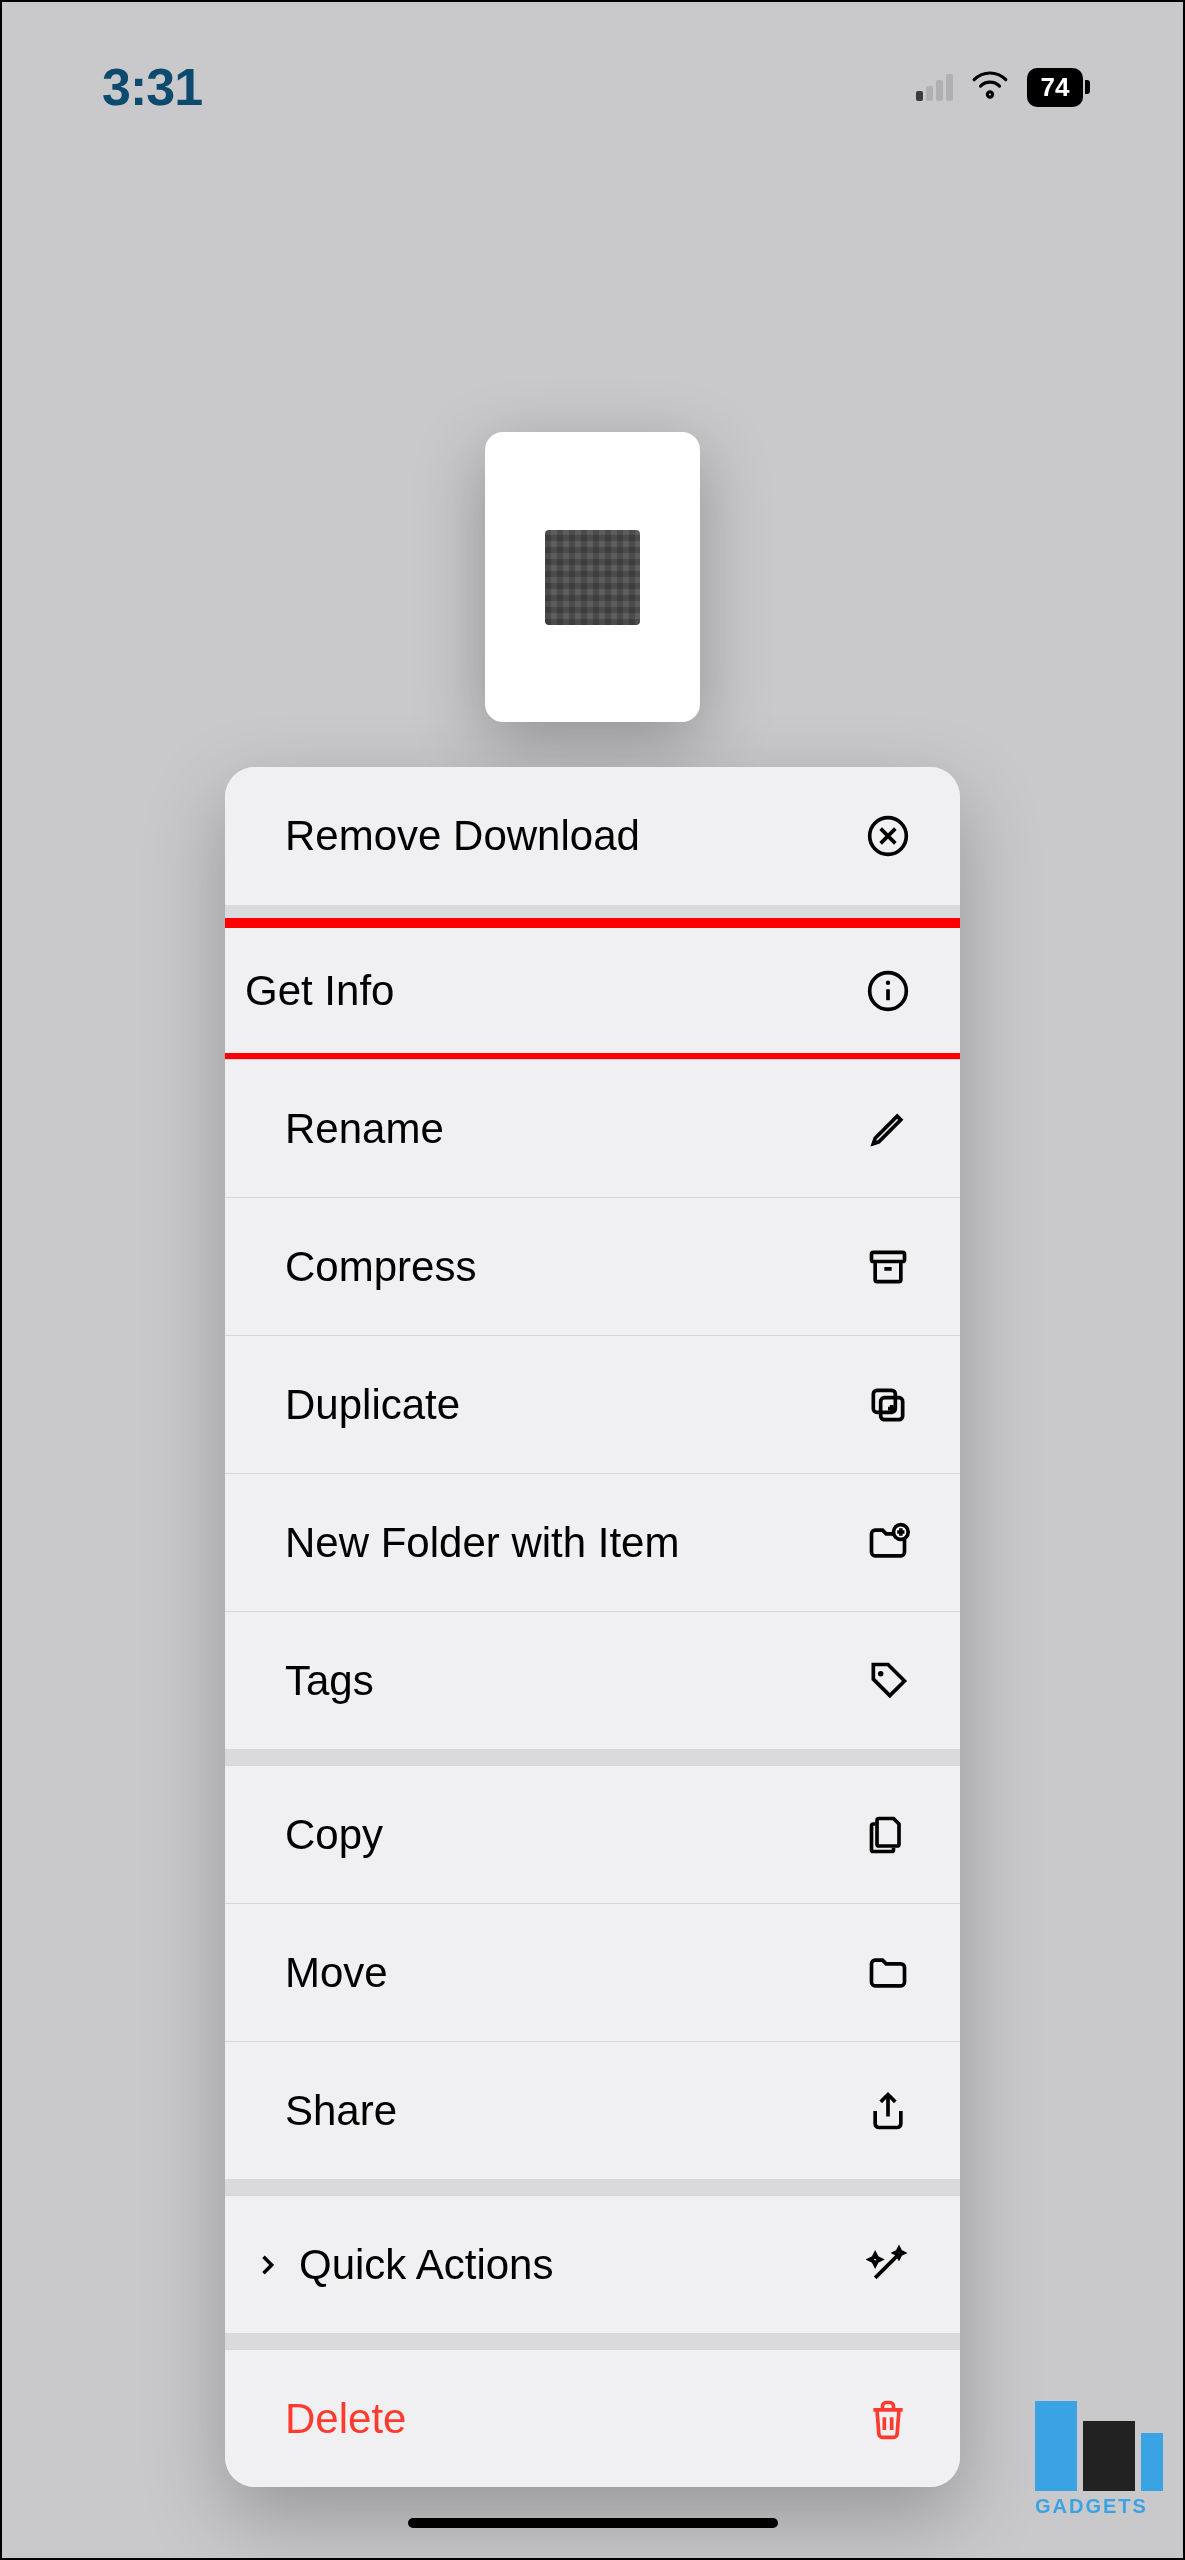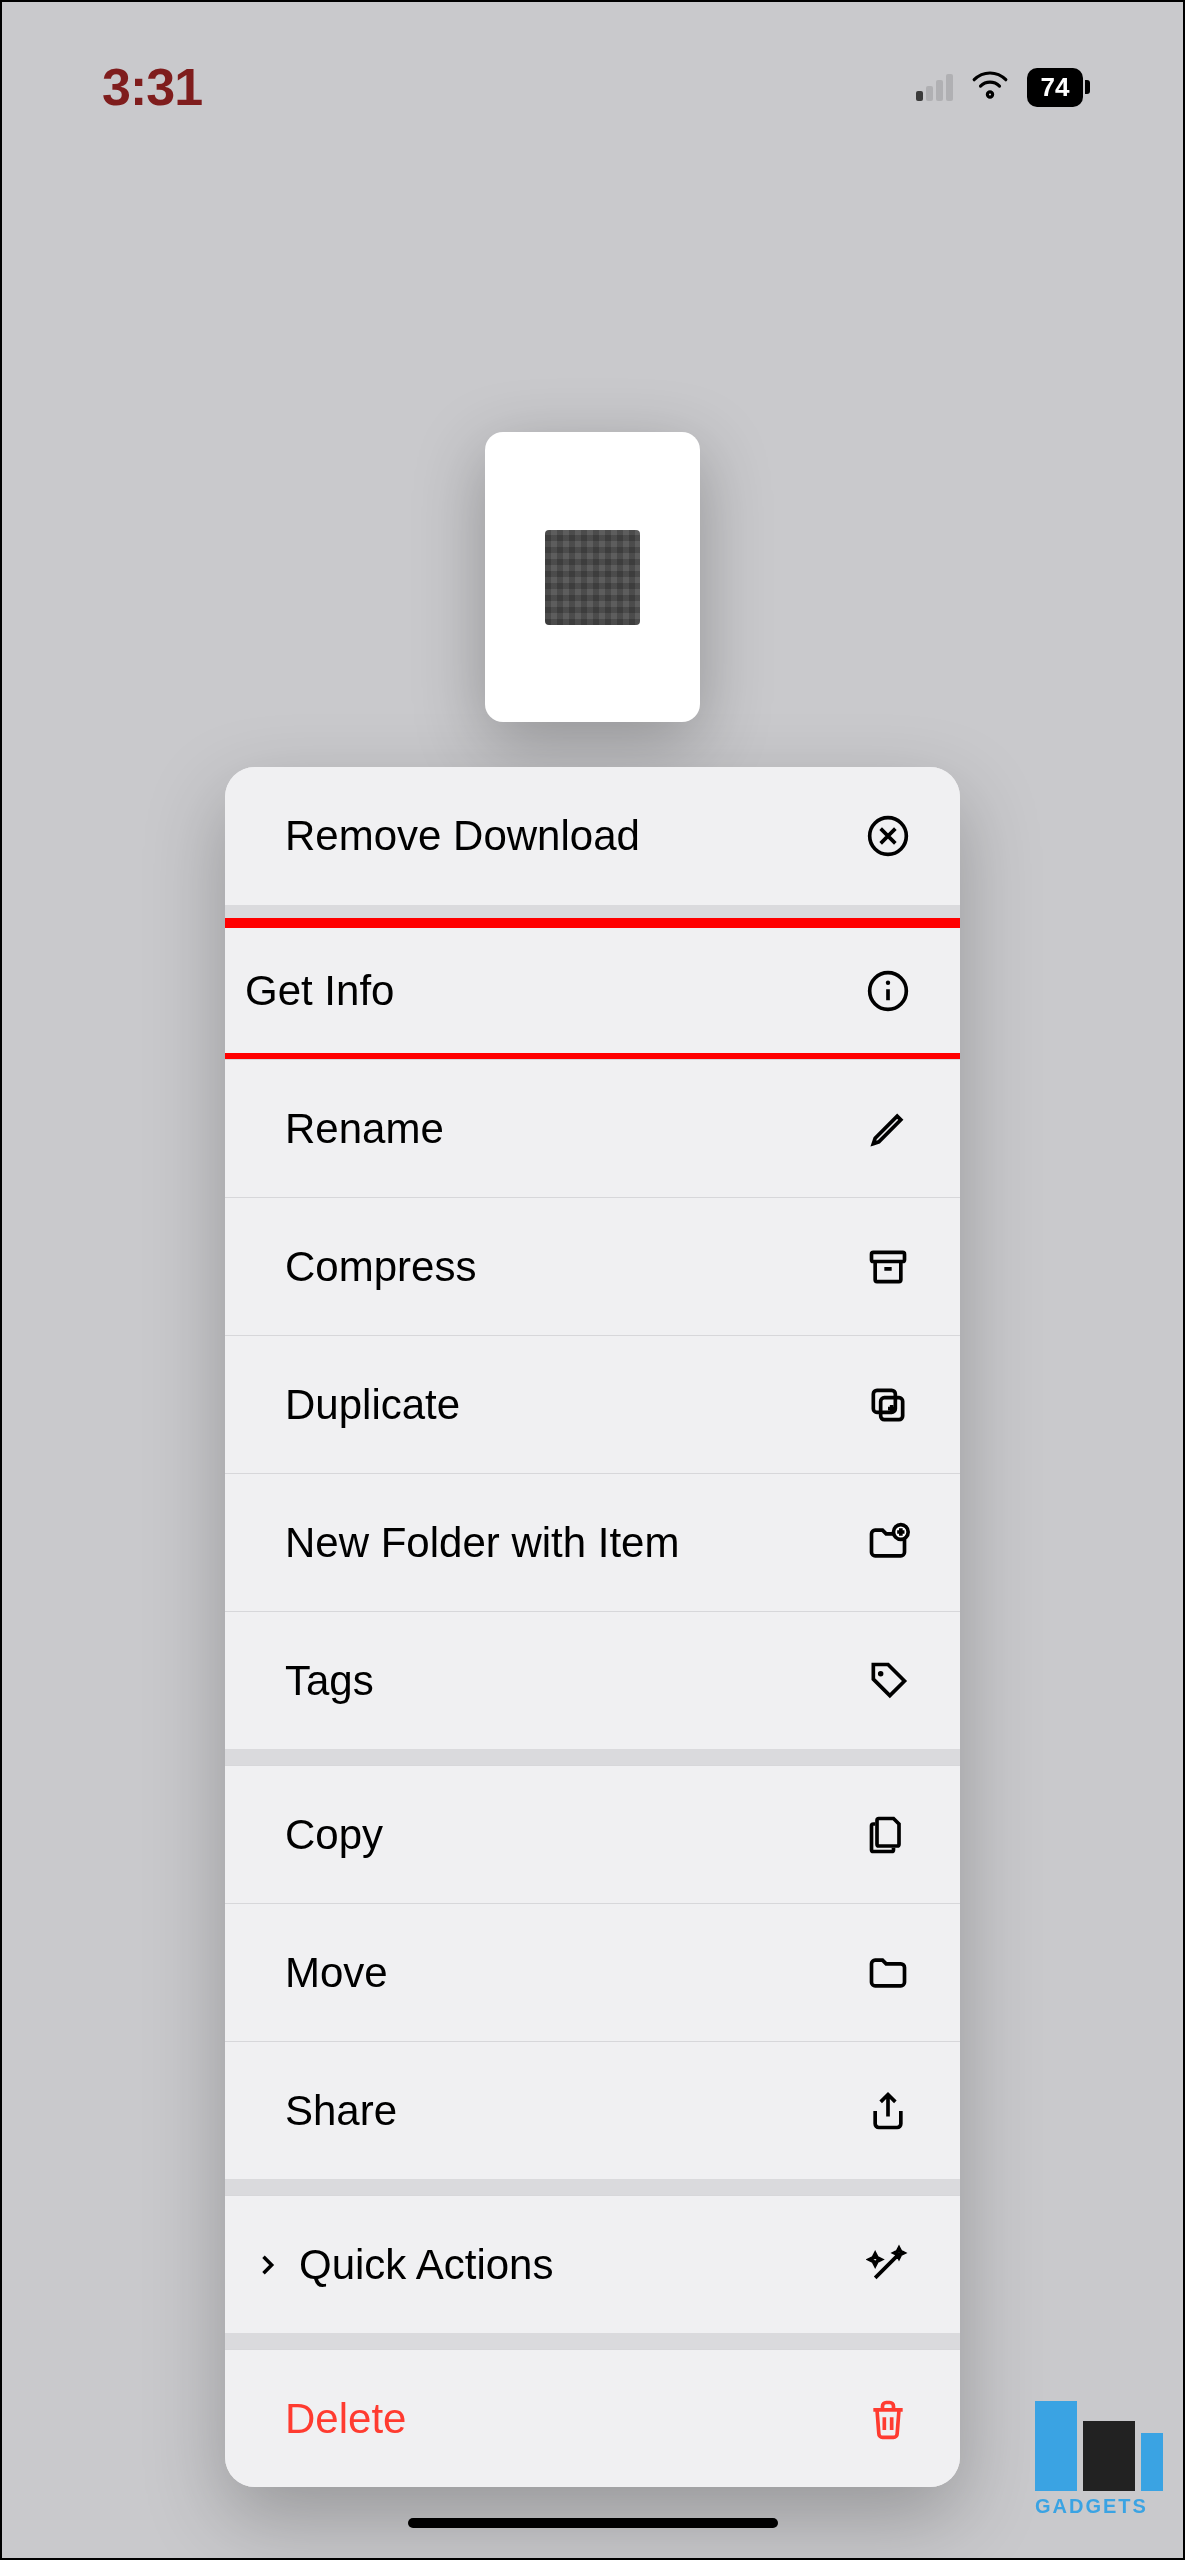--- a/index.html
+++ b/index.html
@@ -16,21 +16,21 @@
   .status-bar {
     display: flex;
     justify-content: space-between;
     align-items: center;
     padding: 50px 100px 0 100px;
     height: 120px;
   }
   .status-time {
     font-size: 52px;
     font-weight: 700;
-    color: #7f1d1d;
+    color: #0c4a6e;
     letter-spacing: -1px;
   }
   .status-right {
     display: flex;
     align-items: center;
     gap: 18px;
   }
   .signal-bars { display: flex; align-items: flex-end; gap: 3px; }
   .signal-bars span {
     width: 7px; background: #3b3b3b; border-radius: 2px;

